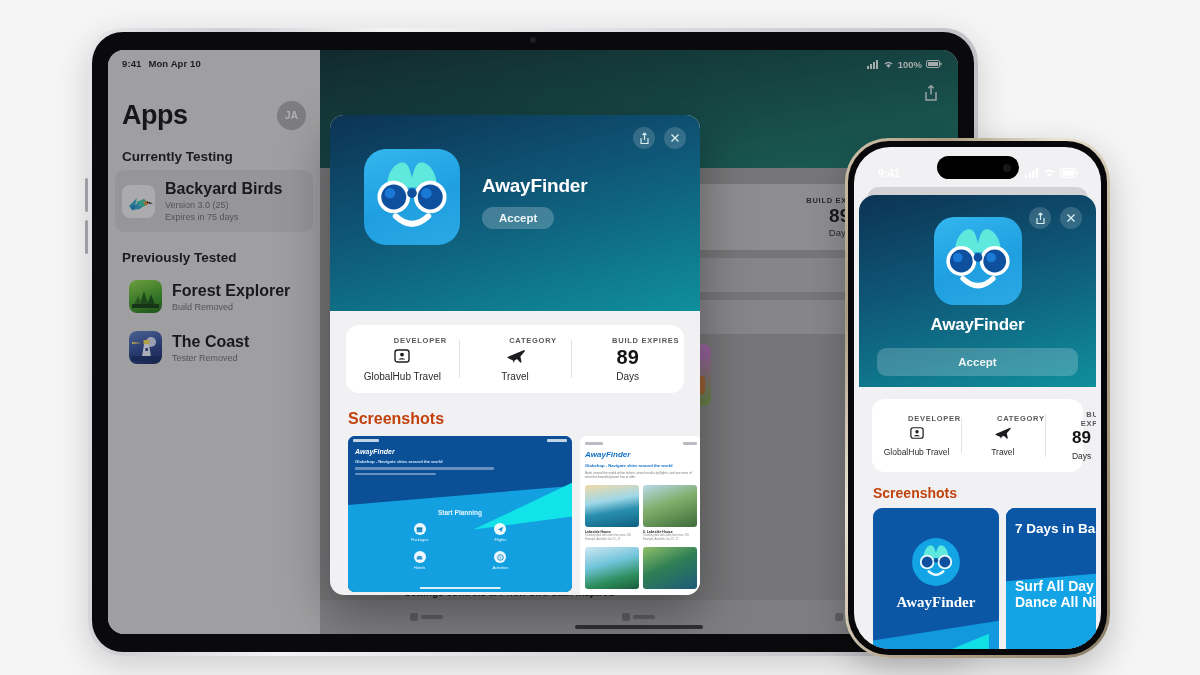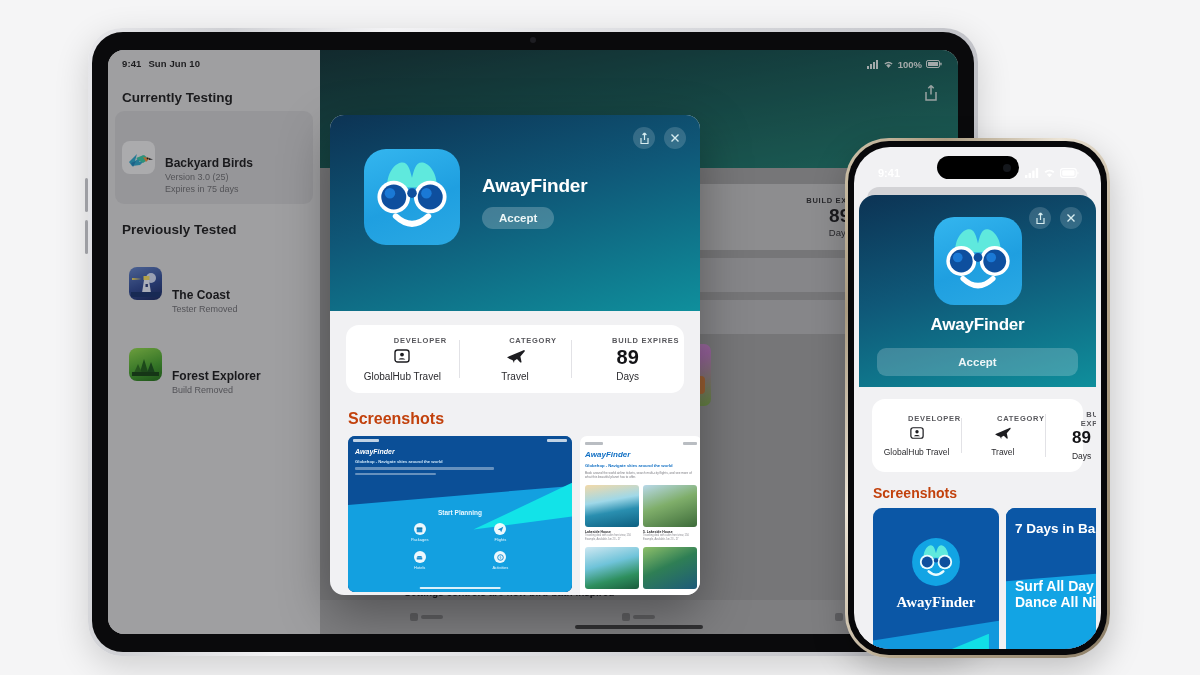--- a/index.html
+++ b/index.html
@@ -62,21 +62,21 @@
   .avatar {
     width: 29px; height: 29px; border-radius: 50%;
     background: #a6a6a9; color: #f2f2f4;
     font-size: 10px; font-weight: 600;
     display: flex; align-items: center; justify-content: center;
   }
   .sb-section { font-size: 13.5px; font-weight: 700; color: #1a1a1c; margin: 18px 0 6px 0; }
   .sb-row { display: flex; align-items: center; gap: 10px; padding: 9px 7px; border-radius: 9px; }
   .sb-row.sel { background: #cbcbcd; margin: 0 -7px; }
   .app-ico { width: 33px; height: 33px; border-radius: 8px; flex: none; position: relative; overflow: hidden; }
-  .sb-name { font-size: 12px; font-weight: 600; color: #17171a; line-height: 1.25; margin-top: 36px; }
+  .sb-name { font-size: 16px; font-weight: 600; color: #17171a; line-height: 1.25; }
   .sb-sub { font-size: 9px; color: #6b6b70; line-height: 1.35; }
 
   #ipad-detail { flex: 1; position: relative; background: #9c9c9e; overflow: hidden; }
   #ipad-hero {
     height: 118px;
     background: linear-gradient(170deg,#0e2f33 0%,#12524f 45%,#1b7a6d 100%);
     position: relative;
   }
   .hero-status { height: 22px; display: flex; align-items: center; justify-content: flex-end;
     padding: 6px 16px 0 0; gap: 4px; color: #dfe6e5; font-size: 9.5px; font-weight: 600; }
@@ -236,23 +236,27 @@
   <div class="ipad-sidebtn" style="top:192px;height:34px;"></div>
   <div id="ipad-bezel">
     <div class="ipad-camera"></div>
     <div id="ipad-screen">
 
       <div id="ipad-app">
 
         <div id="ipad-sidebar">
           <div class="ios-status">
             <span class="t">9:41</span>
-            <span>Sun Jun 10</span>
-          </div>
-
+            <span>Mon Apr 10</span>
+          </div>
+
+          <div class="page-title-row">
+            <div class="page-title">Apps</div>
+            <div class="avatar">JA</div>
+          </div>
 
           <div class="sb-section">Currently Testing</div>
 
           <div class="sb-row sel">
             <div class="app-ico" style="background:#e8e8ea;">
               <svg viewBox="0 0 33 33" width="33" height="33">
                 <path d="M7 21 L15 13 L13 20 L21 14 L17 21 L24 18 L18 24 L10 25 Z" fill="#2aa3c8"></path>
                 <path d="M14 17 L22 14 L27 18 L21 22 Z" fill="#35c4a0"></path>
                 <path d="M21 16 L28 17 L24 21 Z" fill="#f08a3c"></path>
                 <path d="M27 17 L31 18.5 L27 19" fill="#2b2b2e"></path>
@@ -263,48 +267,48 @@
             <div>
               <div class="sb-name">Backyard Birds</div>
               <div class="sb-sub">Version 3.0 (25)</div>
               <div class="sb-sub">Expires in 75 days</div>
             </div>
           </div>
 
           <div class="sb-section">Previously Tested</div>
 
           <div class="sb-row">
+            <div class="app-ico" style="background:linear-gradient(160deg,#8fd64a 0%,#3f9b2a 60%,#1f6a18 100%);">
+              <svg viewBox="0 0 33 33" width="33" height="33">
+                <path d="M11 24 L15 11 L19 24 Z" fill="#1d5c18"></path>
+                <path d="M18 25 L22 14 L26 25 Z" fill="#17501a"></path>
+                <path d="M5 25 L9 16 L13 25 Z" fill="#2a6e1e"></path>
+                <rect x="3" y="24" width="27" height="4" fill="#123f12"></rect>
+              </svg>
+            </div>
+            <div>
+              <div class="sb-name">Forest Explorer</div>
+              <div class="sb-sub">Build Removed</div>
+            </div>
+          </div>
+
+          <div class="sb-row">
             <div class="app-ico" style="background:linear-gradient(160deg,#5f7fc4 0%,#2c4690 55%,#16255c 100%);">
               <svg viewBox="0 0 33 33" width="33" height="33">
                 <circle cx="22" cy="11" r="5" fill="#cfd9f2"></circle>
                 <path d="M13 26 L15 13 L20 13 L22 26 Z" fill="#e7ecfa"></path>
                 <rect x="14.5" y="9" width="6" height="4" fill="#f2d85a"></rect>
                 <path d="M3 11 L13 12 L3 13 Z" fill="#f2d85a"></path>
                 <rect x="16.5" y="17" width="2.4" height="3" fill="#2a3c78"></rect>
                 <rect x="2" y="25" width="29" height="5" fill="#16306b"></rect>
               </svg>
             </div>
             <div>
               <div class="sb-name">The Coast</div>
               <div class="sb-sub">Tester Removed</div>
-            </div>
-          </div>
-
-          <div class="sb-row">
-            <div class="app-ico" style="background:linear-gradient(160deg,#8fd64a 0%,#3f9b2a 60%,#1f6a18 100%);">
-              <svg viewBox="0 0 33 33" width="33" height="33">
-                <path d="M11 24 L15 11 L19 24 Z" fill="#1d5c18"></path>
-                <path d="M18 25 L22 14 L26 25 Z" fill="#17501a"></path>
-                <path d="M5 25 L9 16 L13 25 Z" fill="#2a6e1e"></path>
-                <rect x="3" y="24" width="27" height="4" fill="#123f12"></rect>
-              </svg>
-            </div>
-            <div>
-              <div class="sb-name">Forest Explorer</div>
-              <div class="sb-sub">Build Removed</div>
             </div>
           </div>
         </div>
 
         <div id="ipad-detail">
           <div id="ipad-hero">
             <div class="hero-status">
               <svg width="12" height="9" viewBox="0 0 12 9">
                   <rect x="0" y="6" width="2" height="3" fill="#dfe6e5"></rect>
                   <rect x="3" y="4" width="2" height="5" fill="#dfe6e5"></rect>

